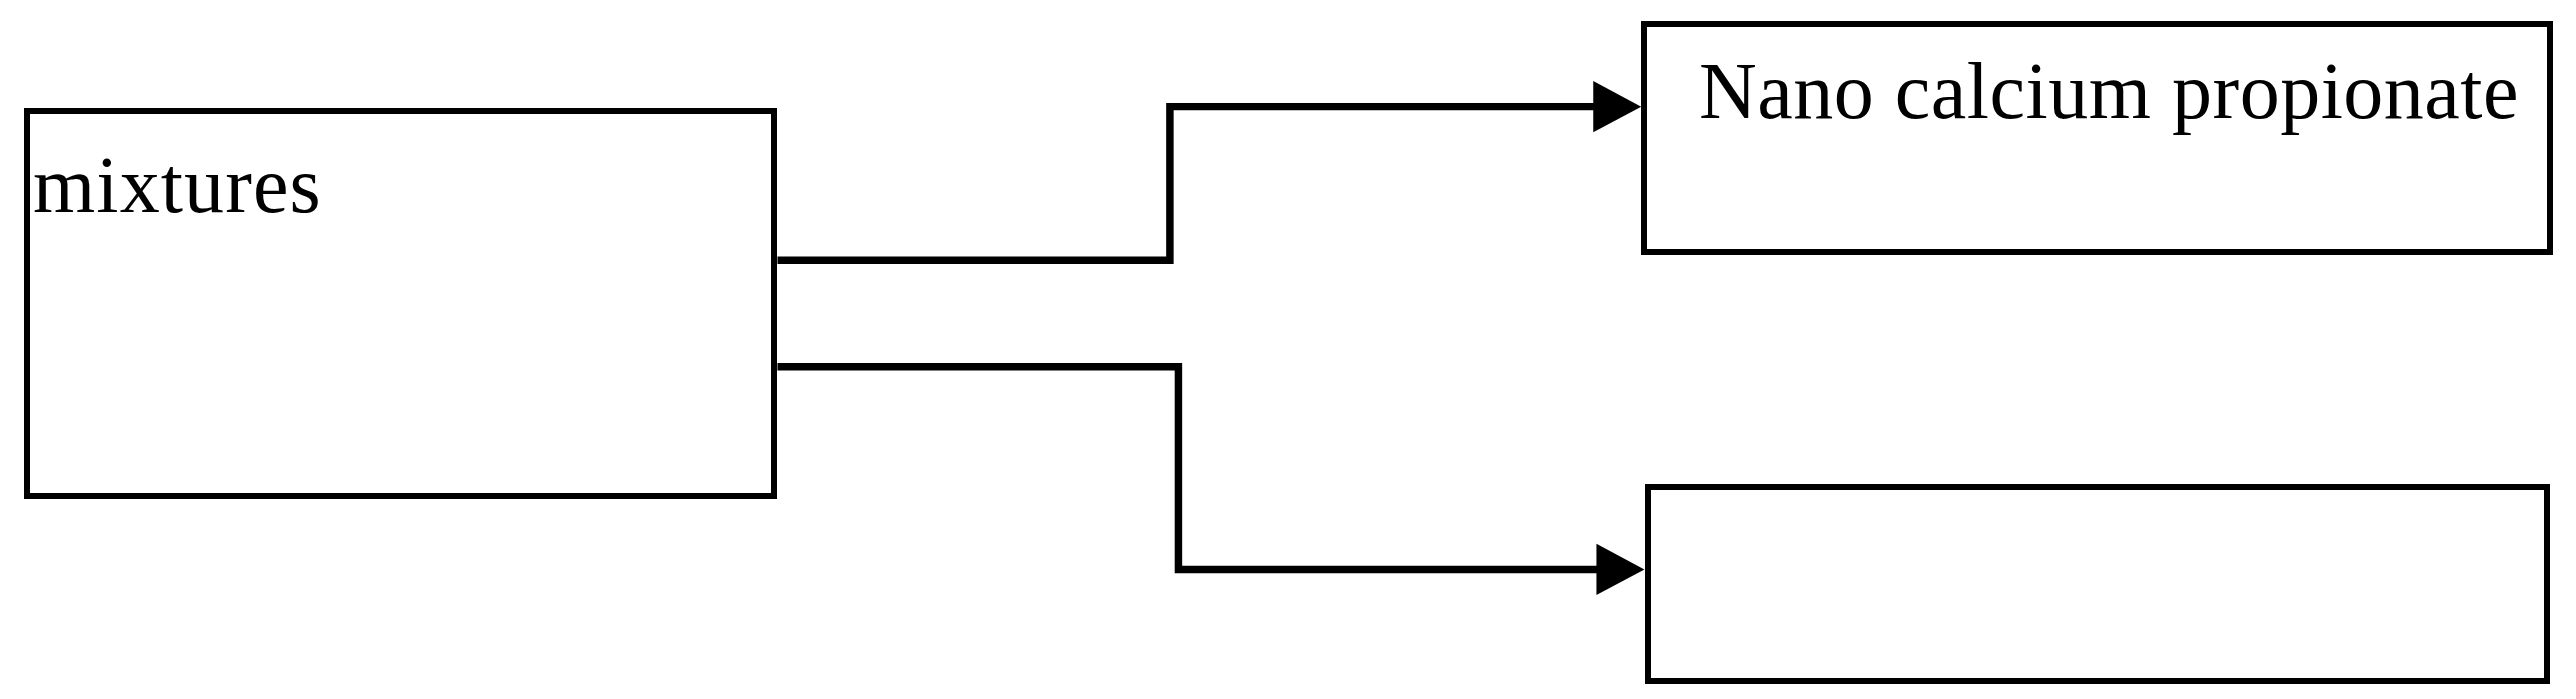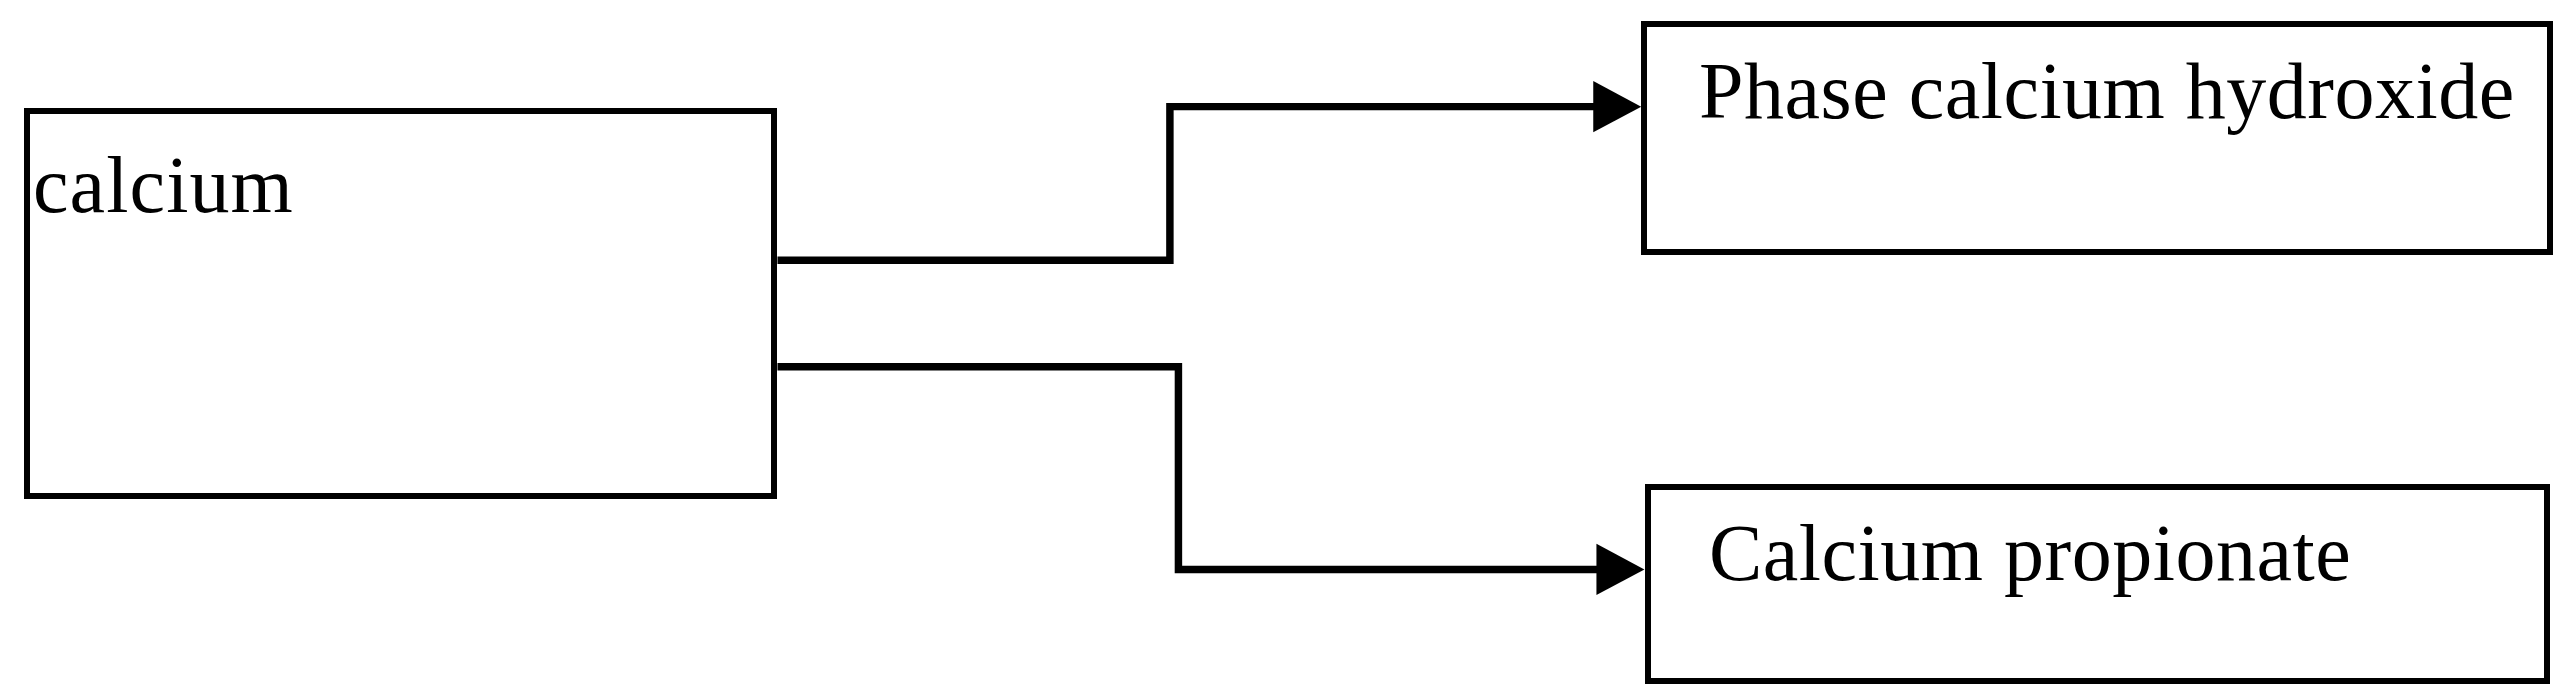--- a/index.html
+++ b/index.html
@@ -79,21 +79,20 @@
     <polygon points="3077,200 2987,152 2987,248" fill="#000000"></polygon>
     <path d="M 1457 688 H 2209 V 1068 H 2995" fill="none" stroke="#000000" stroke-width="14"></path>
     <polygon points="3083,1068 2993,1020 2993,1116" fill="#000000"></polygon>
   </svg>
 
   <div class="node node-left"></div>
   <div class="node node-topright"></div>
   <div class="node node-bottomright"></div>
 
   <div class="lbl lbl-left">
-    <div>calcium</div>
+    <div>mixtures</div>
   </div>
 
-  <div class="lbl lbl-topright">Phase calcium hydroxide</div>
+  <div class="lbl lbl-topright">Nano calcium propionate</div>
 
-  <div class="lbl lbl-bottomright">Calcium propionate</div>
 
 </div>
 
 
 </body></html>

